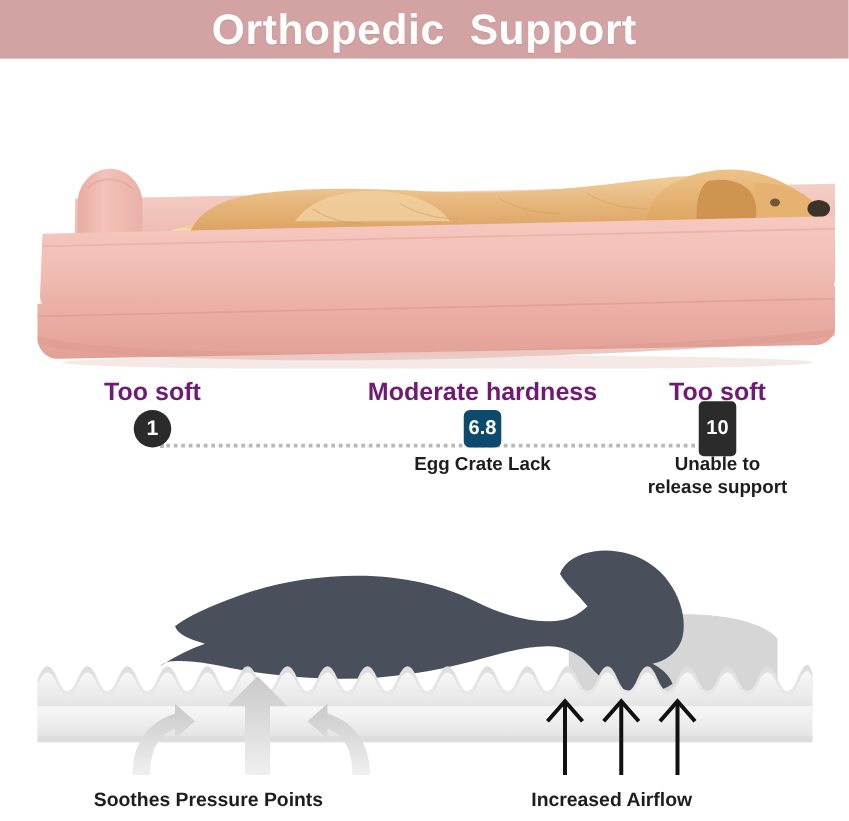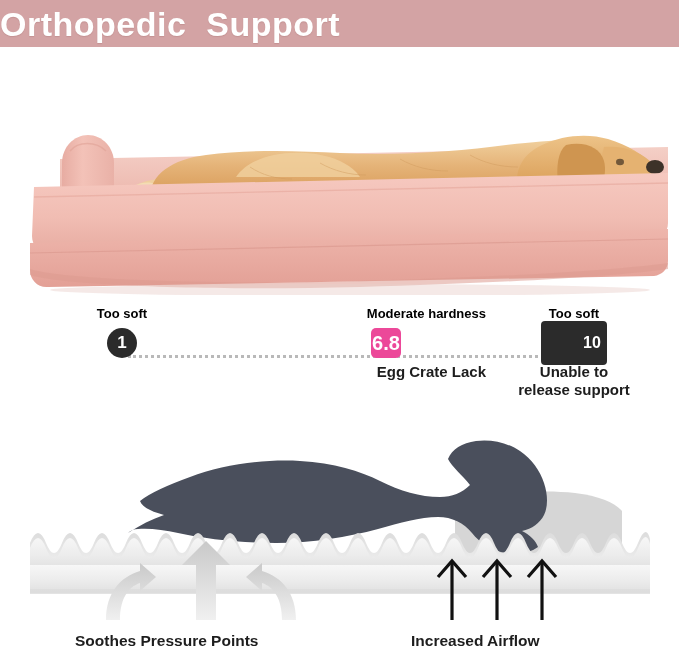--- a/index.html
+++ b/index.html
@@ -18,21 +18,21 @@
 
   
   .header-band {
     position: absolute;
     left: 0; top: 0;
     width: 679px;
     height: 47px;
     background: #d3a3a4;
     display: flex;
     align-items: center;
-    justify-content: flex-start;
+    justify-content: center;
   }
   .header-title {
     color: #ffffff;
     font-size: 34px;
     font-weight: bold;
     letter-spacing: 0.5px;
     line-height: 1;
     white-space: pre;
     text-shadow: 0 1px 1px rgba(150,100,100,.25);
   }
@@ -63,27 +63,27 @@
     height: 0;
     border-top: 3px dotted #b9b9b9;
   }
   .scale-stop {
     position: absolute;
     top: 0;
     width: 200px;
     text-align: center;
   }
   .scale-stop.left   { left: 22px; }
-  .scale-stop.middle { left: 286px; text-align: right; }
+  .scale-stop.middle { left: 286px; }
   .scale-stop.right  { left: 474px; }
 
   .stop-top {
-    font-size: 13px;
-    font-weight: bold;
-    color: #000000;
+    font-size: 20px;
+    font-weight: bold;
+    color: #701a75;
     line-height: 18px;
     margin-bottom: 4px;
     white-space: nowrap;
   }
   .badge-row {
     height: 32px;
     display: flex;
     align-items: center;
     justify-content: center;
   }
@@ -98,29 +98,28 @@
   }
   .badge.circle-dark {
     width: 30px; height: 30px;
     border-radius: 50%;
     background: #2b2b2b;
     font-size: 17px;
   }
   .badge.square-pink {
     width: 30px; height: 30px;
     border-radius: 5px;
-    background: #ec4899;
-    font-size: 20px;
+    background: #0c4a6e;
+    font-size: 16px;
   }
   .badge.square-dark {
     width: 30px; height: 44px;
     border-radius: 4px;
     background: #2b2b2b;
     font-size: 16px;
-    padding-left: 36px;
   }
   .stop-bottom {
     font-size: 15px;
     font-weight: bold;
     color: #1d1d1d;
     line-height: 18px;
     margin-top: 4px;
     white-space: pre-line;
   }
 
@@ -142,21 +141,21 @@
   }
   .caption {
     position: absolute;
     top: 0;
     font-size: 15.5px;
     font-weight: bold;
     color: #1d1d1d;
     white-space: nowrap;
   }
   .caption.left  { left: 75px; }
-  .caption.right { left: 411px; }
+  .caption.right { left: 425px; }
 </style>
 </head>
 <body>
 
 <div class="header-band">
   <div class="header-title">Orthopedic  Support</div>
 </div>
 
 <div class="photo">
   <svg width="679" height="248" viewBox="0 0 679 248" xmlns="http://www.w3.org/2000/svg">

